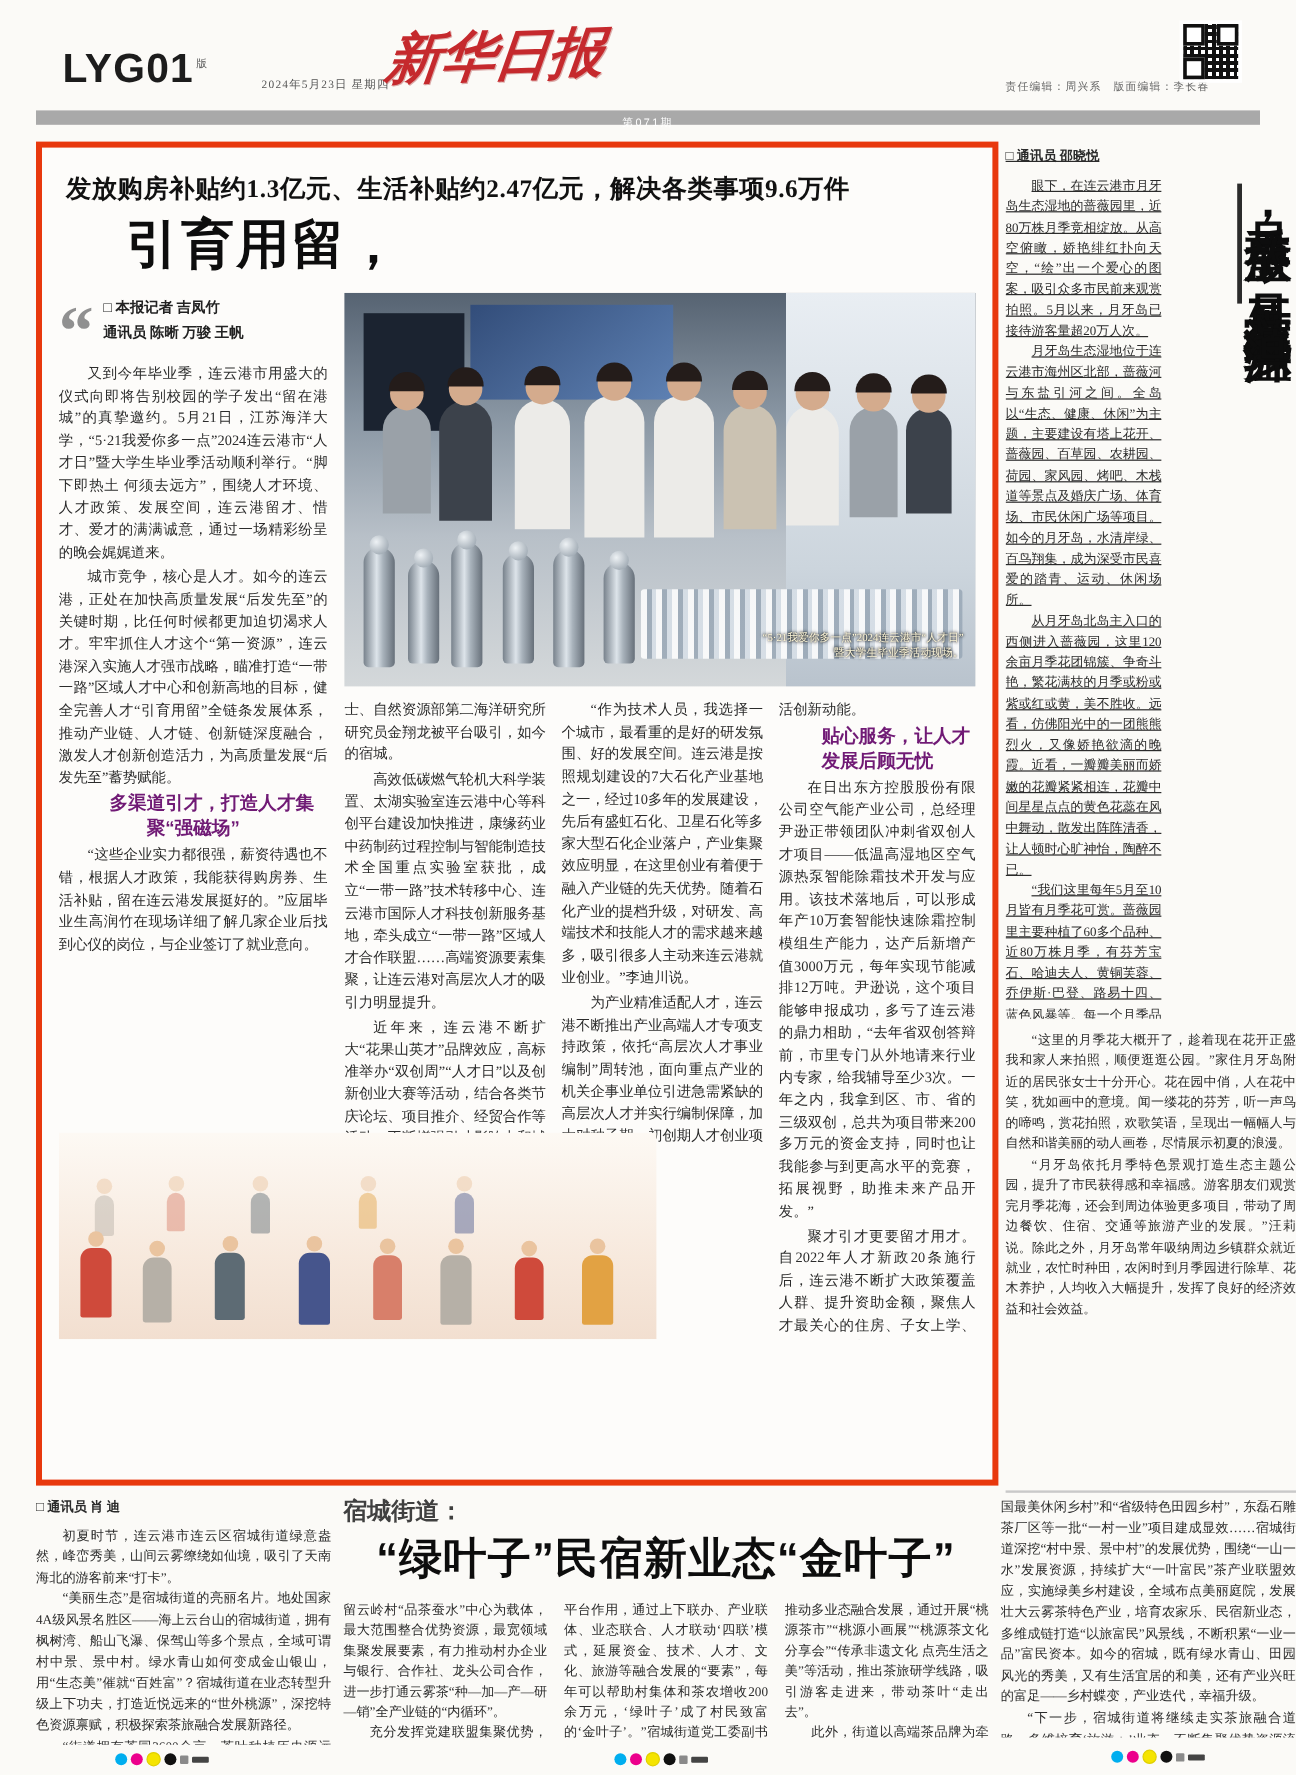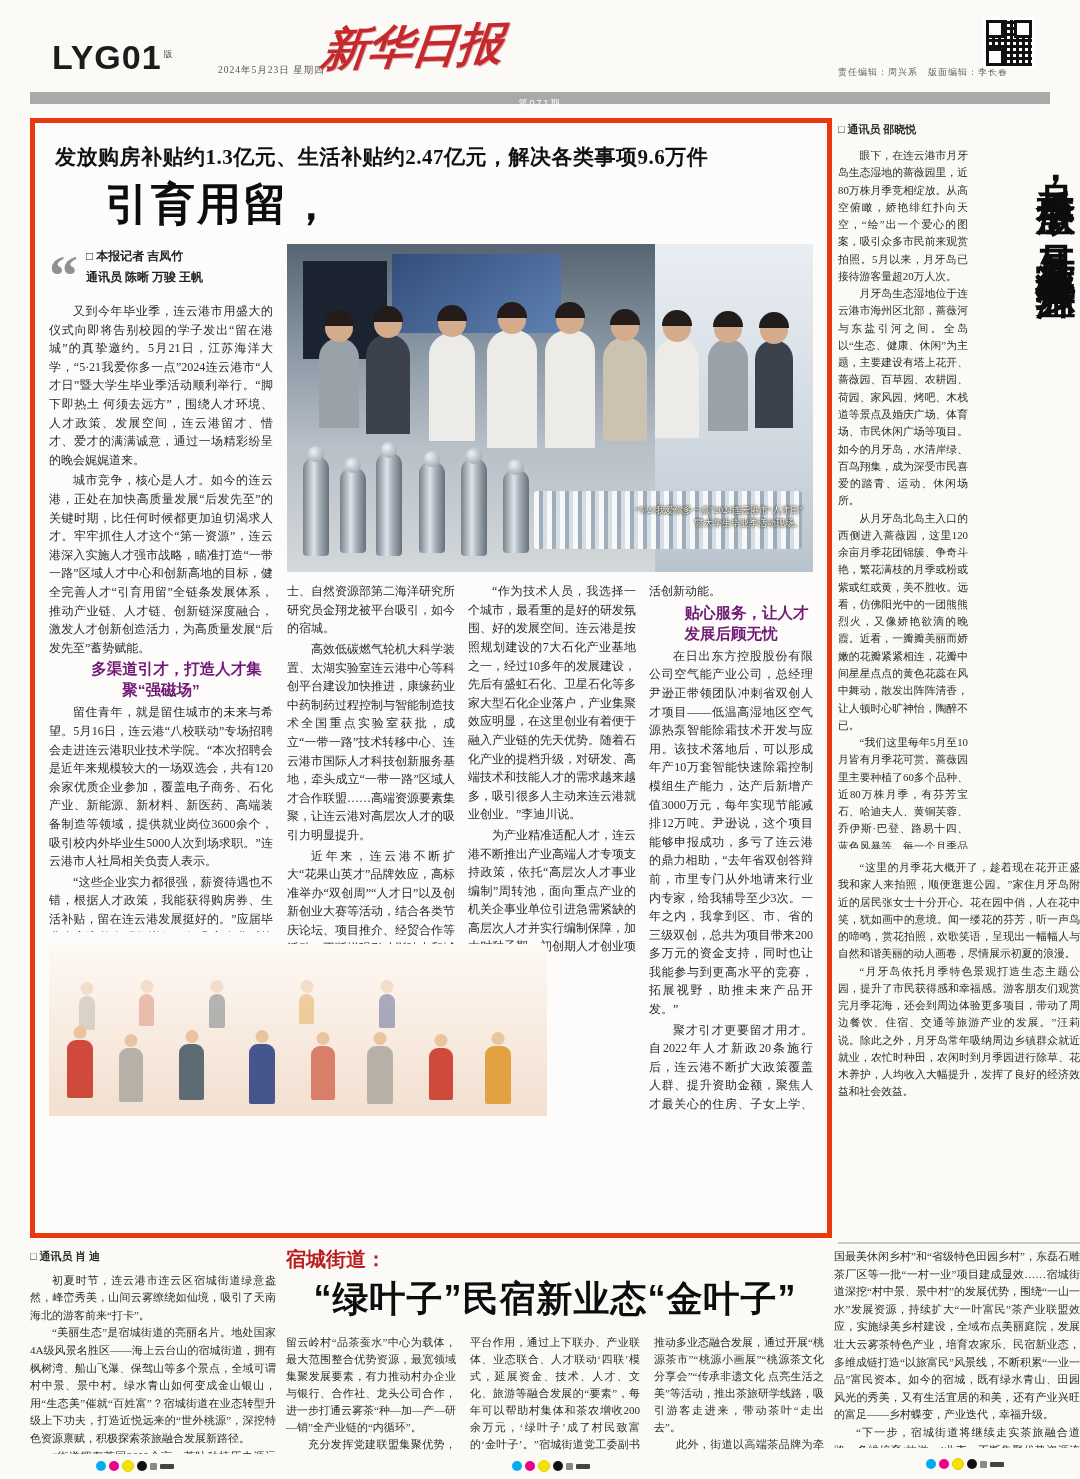--- a/index.html
+++ b/index.html
@@ -49,43 +49,43 @@
   .ph-wall{position:absolute;right:0;top:0;width:30%;height:100%;background:linear-gradient(180deg,#e9eef3,#ccd5dd 70%,#b9c3cd);}
   .ph-banner{position:absolute;left:20%;top:3%;width:32%;height:24%;background:linear-gradient(135deg,#2e4a7a,#5a7fb5);opacity:.9;}
   .ph-screen{position:absolute;left:3%;top:5%;width:16%;height:30%;background:#1b2330;}
   .pp{position:absolute;border-radius:22px 22px 0 0;}
   .pp::before{content:'';position:absolute;top:-24px;left:50%;transform:translateX(-50%);width:28px;height:28px;border-radius:50%;background:#d4ab8d;}
   .pp::after{content:'';position:absolute;top:-28px;left:50%;transform:translateX(-50%);width:30px;height:16px;border-radius:15px 15px 0 0;background:#241c1a;}
   .pp.white{background:#ecebe8;} .pp.grey{background:#9aa1a8;} .pp.dark{background:#3c424b;} .pp.tan{background:#cbc2b2;}
   .cyl{position:absolute;width:26px;border-radius:13px 13px 4px 4px;background:linear-gradient(90deg,#78828c 0%,#dde4ea 42%,#a9b3bc 62%,#67707a 100%);}
   .cyl::before{content:'';position:absolute;top:-10px;left:5px;width:16px;height:16px;border-radius:50%;background:radial-gradient(circle at 35% 35%,#eef2f5,#8b97a2);}
   .bottles{position:absolute;bottom:7%;left:47%;right:2%;height:58px;border-radius:3px;opacity:.95;background:repeating-linear-gradient(90deg,rgba(255,255,255,.9) 0 5px,rgba(150,165,180,.85) 5px 9px,rgba(215,223,231,.95) 9px 13px);}
-  .ph-cap{position:absolute;right:10px;bottom:43px;text-align:right;font-size:9px;line-height:1.4;color:#fdf6d8;text-shadow:0 0 3px rgba(0,0,0,.9),0 0 2px rgba(0,0,0,.9);}
+  .ph-cap{position:absolute;right:10px;bottom:22px;text-align:right;font-size:9px;line-height:1.4;color:#fdf6d8;text-shadow:0 0 3px rgba(0,0,0,.9),0 0 2px rgba(0,0,0,.9);}
   
   .illus{position:absolute;left:0;bottom:0;width:498px;height:172px;background:linear-gradient(180deg,#fdf9f4 0%,#f7e9dd 60%,#f2dfd0 100%);overflow:hidden;}
   .fg{position:absolute;border-radius:9px 9px 2px 2px;}
   .fg::before{content:'';position:absolute;top:-14px;left:50%;transform:translateX(-50%);width:13px;height:13px;border-radius:50%;background:#eac49f;}
   .fg.red{background:#cf4a3b;} .fg.blue{background:#46558c;} .fg.grey{background:#b6b0a7;}
   .fg.orange{background:#e2a243;} .fg.rose{background:#d87f6a;} .fg.slate{background:#5d6b74;}
   .fg.faint{opacity:.45;}
   
   .sidebar{position:absolute;left:838px;top:118px;width:242px;height:1126px;border-bottom:2px solid #c9c9c9;padding-bottom:4px;}
-  .sb-by{font:700 11px "Liberation Serif",serif;margin:4px 0 10px;}
-  .sb-top{display:flex;gap:24px;height:702px;overflow:hidden;}
+  .sb-by{font:700 11px "Liberation Serif",serif;margin:4px 0 10px;text-decoration:underline;}
+  .sb-top{display:flex;gap:24px;height:702px;overflow:hidden;text-decoration:underline;}
   .sb-col{width:130px;flex:none;font-size:10.8px;line-height:1.6;text-align:justify;overflow:hidden;}
   .sb-col p{margin:0;text-indent:2em;}
   .v-title{flex:1;writing-mode:vertical-rl;text-orientation:upright;font:900 40px/1.2 "Liberation Sans",sans-serif;color:#0d0d0d;letter-spacing:4px;margin:6px auto 0;}
   .sb-rest{margin-top:10px;height:388px;overflow:hidden;font-size:10.8px;line-height:1.6;text-align:justify;}
   .sb-rest p{margin:0;text-indent:2em;}
   
   .b-left{position:absolute;left:30px;top:1248px;width:246px;height:206px;overflow:hidden;font-size:11px;line-height:1.6;text-align:justify;}
   .b-left .by{font-weight:700;margin:0 0 6px;}
   .b-left p{margin:0;text-indent:2em;}
   .b-center{position:absolute;left:286px;top:1246px;width:538px;height:233px;overflow:hidden;}
-  .bc-kicker{font:700 20px "Liberation Sans",sans-serif;color:#b91c1c;}
+  .bc-kicker{font:700 20px "Liberation Sans",sans-serif;color:#404040;}
   .bc-title{font:900 36px "Liberation Sans",sans-serif;color:#0d0d0d;letter-spacing:1px;margin:2px 0 10px;text-align:center;}
   .bc-cols{display:flex;gap:14px;height:118px;overflow:hidden;}
   .bc-col{flex:1;font-size:11px;line-height:1.55;text-align:justify;overflow:hidden;}
   .bc-col p{margin:0;text-indent:2em;}
   .bc-col p.frag{text-indent:0;}
   .b-right{position:absolute;left:834px;top:1248px;width:246px;height:200px;overflow:hidden;font-size:11px;line-height:1.6;text-align:justify;}
   .b-right p{margin:0;text-indent:2em;}
   .b-right p.frag{text-indent:0;}
   
   .regmark{position:absolute;display:flex;gap:3px;align-items:center;height:12px;}
@@ -123,21 +123,20 @@
       <div class="byline-wrap" data-name="byline">
         <span class="bigquote" data-name="quote-mark-icon">“</span>
         <span class="byline">
           <span data-name="byline-reporter">□ 本报记者 吉凤竹</span><br>
           <span data-name="byline-correspondents">通讯员 陈晰 万骏 王帆</span>
         </span>
       </div>
       <p data-name="paragraph">又到今年毕业季，连云港市用盛大的仪式向即将告别校园的学子发出“留在港城”的真挚邀约。5月21日，江苏海洋大学，“5·21我爱你多一点”2024连云港市“人才日”暨大学生毕业季活动顺利举行。“脚下即热土 何须去远方”，围绕人才环境、人才政策、发展空间，连云港留才、惜才、爱才的满满诚意，通过一场精彩纷呈的晚会娓娓道来。</p>
       <p data-name="paragraph">城市竞争，核心是人才。如今的连云港，正处在加快高质量发展“后发先至”的关键时期，比任何时候都更加迫切渴求人才。牢牢抓住人才这个“第一资源”，连云港深入实施人才强市战略，瞄准打造“一带一路”区域人才中心和创新高地的目标，健全完善人才“引育用留”全链条发展体系，推动产业链、人才链、创新链深度融合，激发人才创新创造活力，为高质量发展“后发先至”蓄势赋能。</p>
       <p class="subhead" data-name="subhead-1">多渠道引才，打造人才集聚“强磁场”</p>
-      <p data-name="paragraph">留住青年，就是留住城市的未来与希望。5月16日，连云港“八校联动”专场招聘会走进连云港职业技术学院。“本次招聘会是近年来规模较大的一场双选会，共有120余家优质企业参加，覆盖电子商务、石化产业、新能源、新材料、新医药、高端装备制造等领域，提供就业岗位3600余个，吸引校内外毕业生5000人次到场求职。”连云港市人社局相关负责人表示。</p>
       <p data-name="paragraph">“这些企业实力都很强，薪资待遇也不错，根据人才政策，我能获得购房券、生活补贴，留在连云港发展挺好的。”应届毕业生高润竹在现场详细了解几家企业后找到心仪的岗位，与企业签订了就业意向。</p>
 
     </div>
 
     <div class="right-area" data-name="article-right-area">
       <div class="photo" data-name="job-fair-photo">
         <div class="ph-wall" data-name="photo-wall"></div>
         <div class="ph-banner" data-name="photo-banner"></div>
         <div class="ph-screen" data-name="photo-screen"></div>
         <div class="pp grey" style="left:6%;bottom:44%;width:40px;height:90px;" data-name="photo-person"></div>

